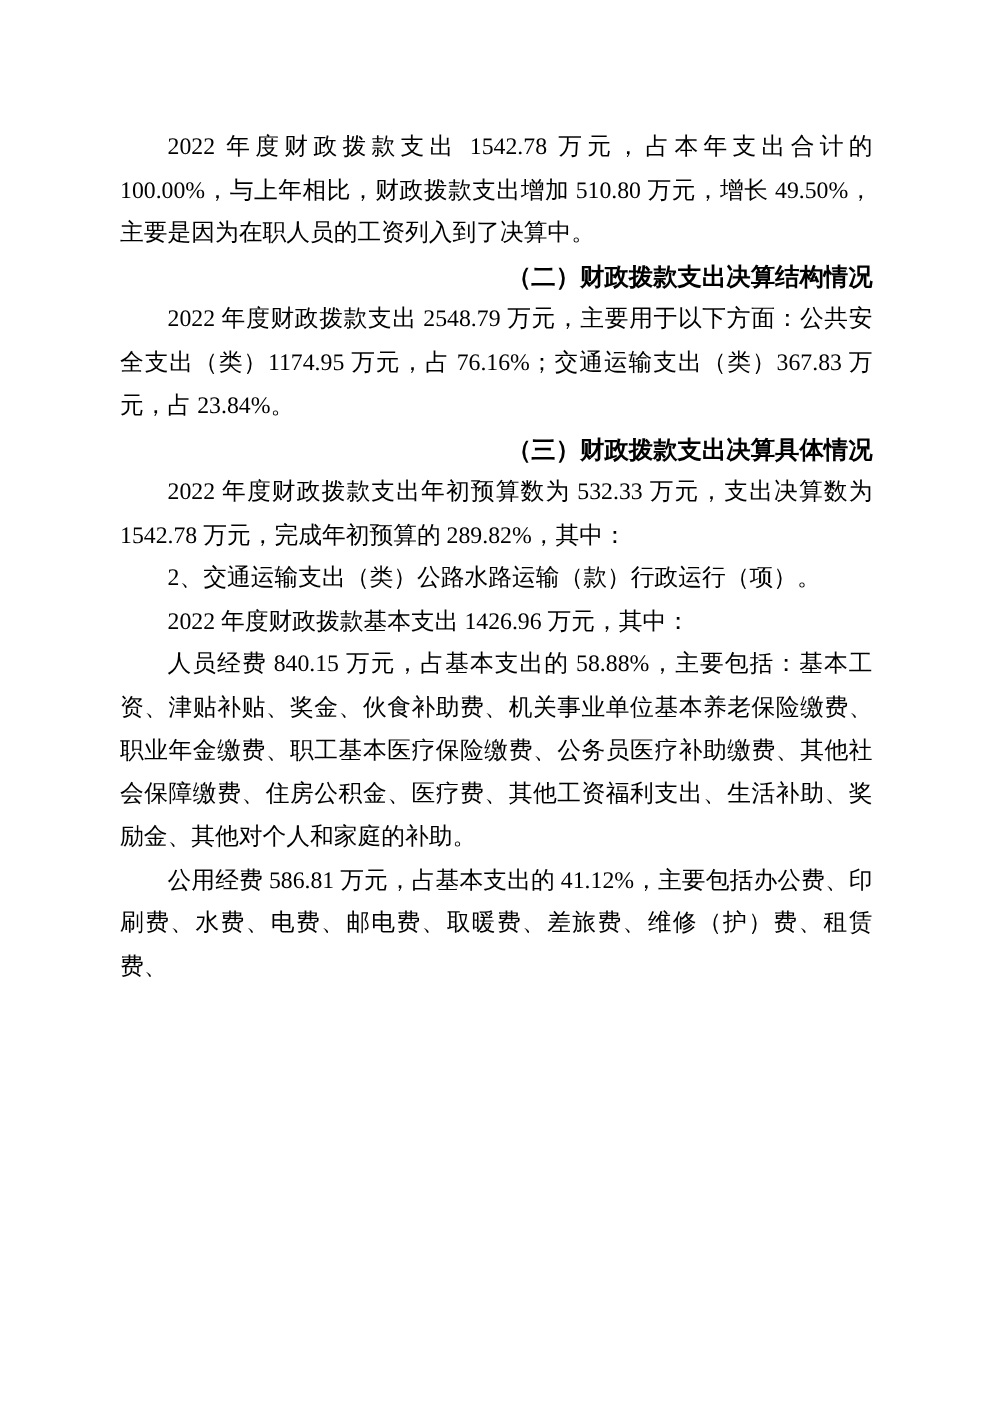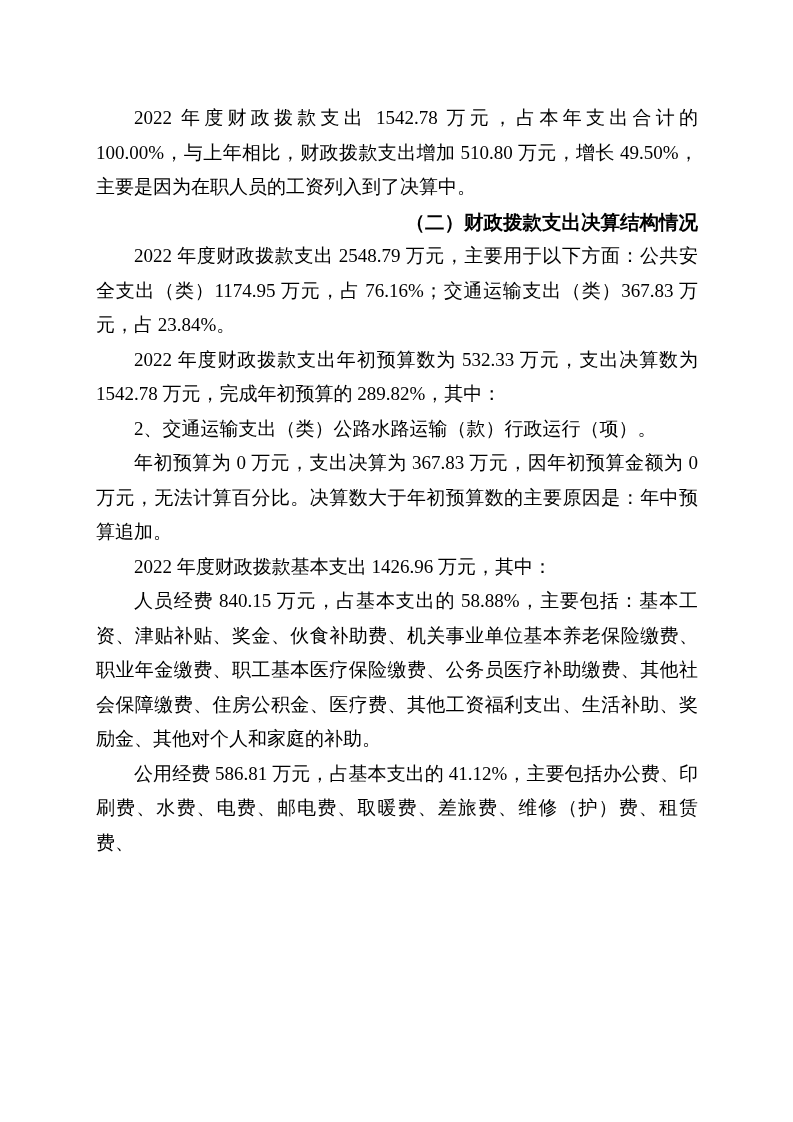--- a/index.html
+++ b/index.html
@@ -44,28 +44,28 @@
 
 <div class="page">
   <div class="content">
 
     <p class="para">2022 年度财政拨款支出 1542.78 万元，占本年支出合计的 100.00%，与上年相比，财政拨款支出增加 510.80 万元，增长 49.50%，主要是因为在职人员的工资列入到了决算中。</p>
 
     <h3 class="heading">（二）财政拨款支出决算结构情况</h3>
 
     <p class="para">2022 年度财政拨款支出 2548.79 万元，主要用于以下方面：公共安全支出（类）1174.95 万元，占 76.16%；交通运输支出（类）367.83 万元，占 23.84%。</p>
 
+    <h3 class="heading">（三）财政拨款支出决算具体情况</h3>
 
     <p class="para">2022 年度财政拨款支出年初预算数为 532.33 万元，支出决算数为 1542.78 万元，完成年初预算的 289.82%，其中：</p>
 
 
 
     <p class="para">2、交通运输支出（类）公路水路运输（款）行政运行（项）。</p>
 
-    <p class="para">年初预算为 0 万元，支出决算为 367.83 万元，因年初预算金额为 0 万元，无法计算百分比。决算数大于年初预算数的主要原因是：年中预算追加。</p>
 
 
     <p class="para">2022 年度财政拨款基本支出 1426.96 万元，其中：</p>
 
     <p class="para">人员经费 840.15 万元，占基本支出的 58.88%，主要包括：基本工资、津贴补贴、奖金、伙食补助费、机关事业单位基本养老保险缴费、职业年金缴费、职工基本医疗保险缴费、公务员医疗补助缴费、其他社会保障缴费、住房公积金、医疗费、其他工资福利支出、生活补助、奖励金、其他对个人和家庭的补助。</p>
 
     <p class="para">公用经费 586.81 万元，占基本支出的 41.12%，主要包括办公费、印刷费、水费、电费、邮电费、取暖费、差旅费、维修（护）费、租赁费、</p>
 
   </div>
 </div>

